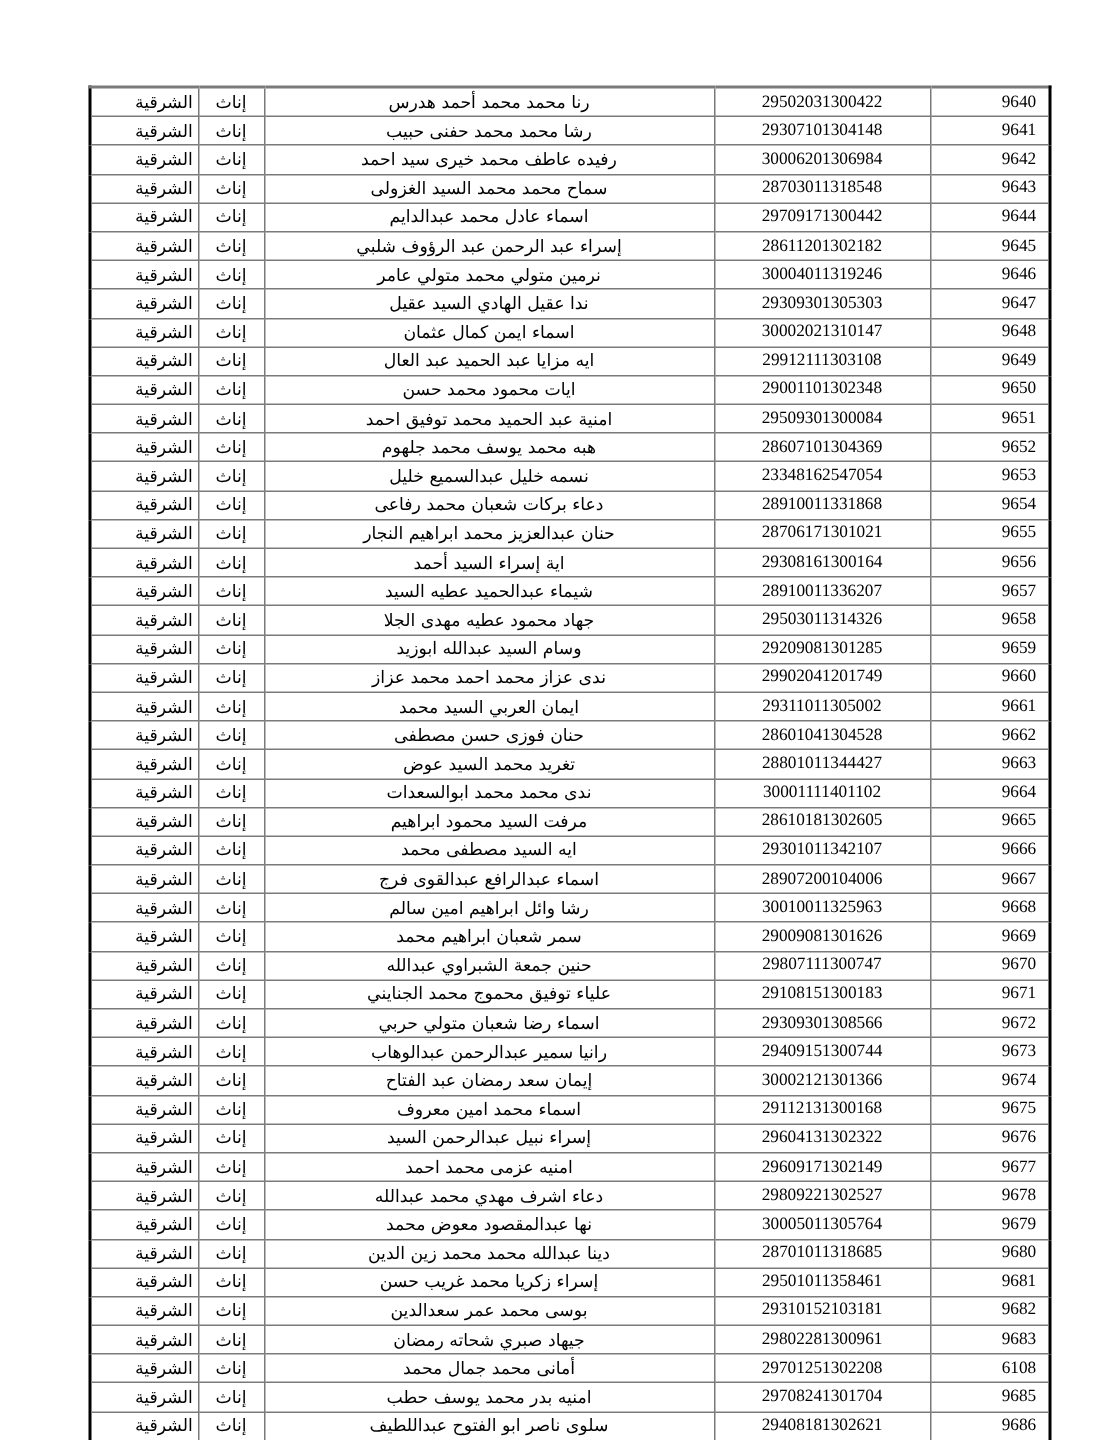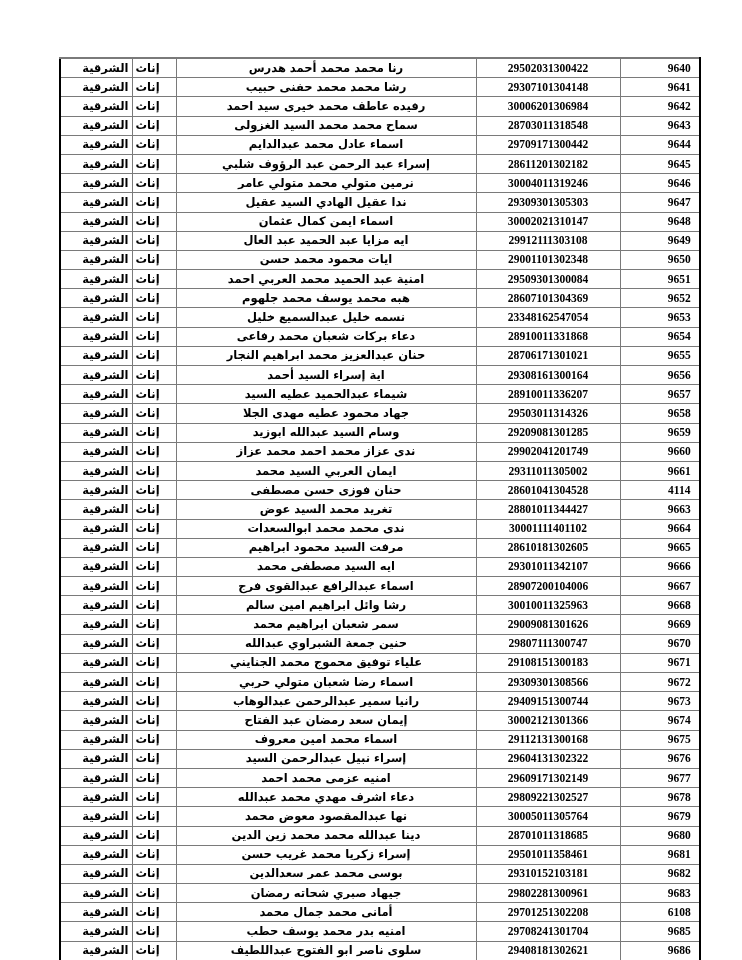--- a/index.html
+++ b/index.html
@@ -14,21 +14,20 @@
     color: #000000;
     overflow: hidden;
   }
 
   .page {
     position: relative;
     width: 742px;
     height: 960px;
     background: #ffffff;
     box-sizing: border-box;
-    font-weight: bold;
   }
 
   .table-wrap {
     position: absolute;
     left: 61px;
     top: 57px;
     width: 640px;
   }
 
   table.roster {
@@ -59,21 +58,21 @@
   
   table.roster { direction: ltr; }
 
   td.gov {
     text-align: right;
     font-size: 11px;
     padding-right: 6px;
     font-family: "DejaVu Sans", sans-serif;
   }
   td.gender {
-    text-align: left;
+    text-align: center;
     font-size: 11px;
     padding-right: 5px;
     font-family: "DejaVu Sans", sans-serif;
     margin-left: 48px;
   }
   td.name {
     text-align: center;
     direction: rtl;
     font-size: 12px;
     padding-right: 6px;
@@ -199,21 +198,21 @@
           <tr>
             <td class="gov">الشرقية</td>
             <td class="gender">إناث</td>
             <td class="name">ايات محمود محمد حسن</td>
             <td class="nid">29001101302348</td>
             <td class="serial">9650</td>
           </tr>
           <tr>
             <td class="gov">الشرقية</td>
             <td class="gender">إناث</td>
-            <td class="name">امنية عبد الحميد محمد العربي احمد</td>
+            <td class="name">امنية عبد الحميد محمد توفيق احمد</td>
             <td class="nid">29509301300084</td>
             <td class="serial">9651</td>
           </tr>
           <tr>
             <td class="gov">الشرقية</td>
             <td class="gender">إناث</td>
             <td class="name">هبه محمد يوسف محمد جلهوم</td>
             <td class="nid">28607101304369</td>
             <td class="serial">9652</td>
           </tr>
@@ -278,21 +277,21 @@
             <td class="gender">إناث</td>
             <td class="name">ايمان العربي السيد محمد</td>
             <td class="nid">29311011305002</td>
             <td class="serial">9661</td>
           </tr>
           <tr>
             <td class="gov">الشرقية</td>
             <td class="gender">إناث</td>
             <td class="name">حنان فوزى حسن مصطفى</td>
             <td class="nid">28601041304528</td>
-            <td class="serial">4114</td>
+            <td class="serial">9662</td>
           </tr>
           <tr>
             <td class="gov">الشرقية</td>
             <td class="gender">إناث</td>
             <td class="name">تغريد محمد السيد عوض</td>
             <td class="nid">28801011344427</td>
             <td class="serial">9663</td>
           </tr>
           <tr>
             <td class="gov">الشرقية</td>

